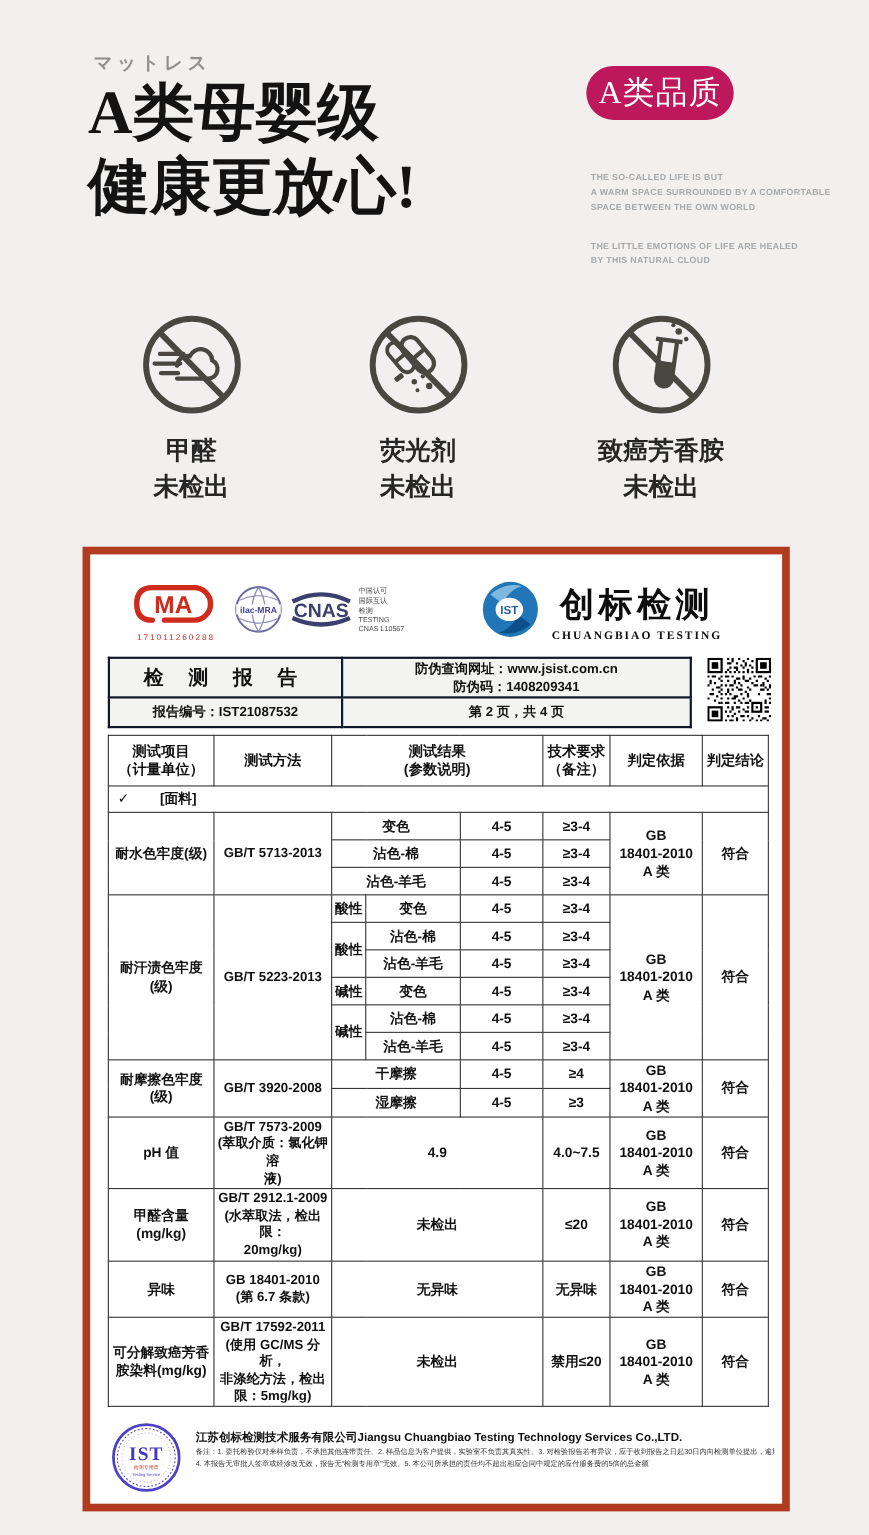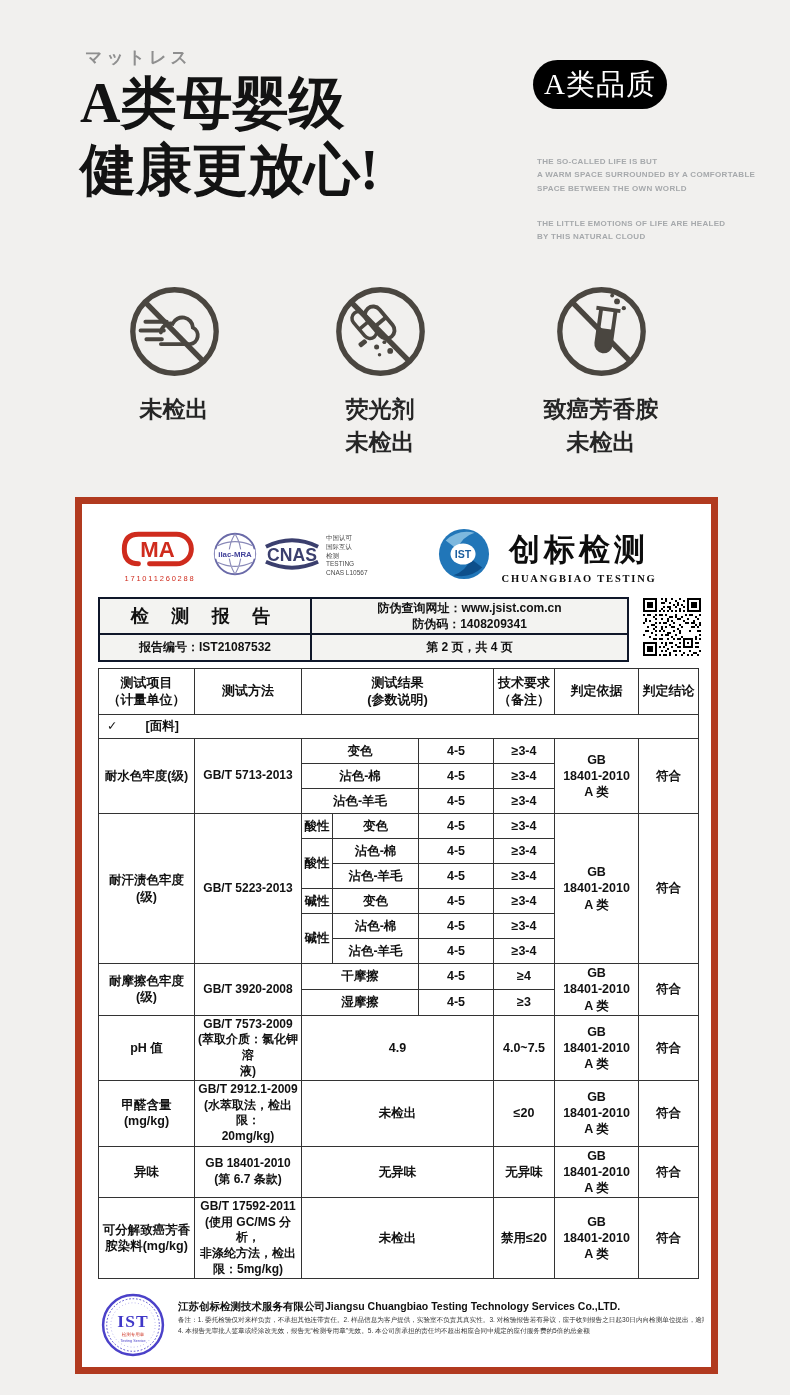--- a/index.html
+++ b/index.html
@@ -4,21 +4,21 @@
 <style>
   html,body{margin:0;padding:0;background:#f1f0ee;}
   .page{position:relative;width:790px;height:1395px;overflow:hidden;background:#f1f0ee;
         font-family:"Liberation Sans","DejaVu Sans",sans-serif;color:#111;}
   
   .kicker{position:absolute;left:85px;top:46px;font-size:17px;color:#8f8f8f;
           letter-spacing:4px;font-weight:600;}
   .hero-title{position:absolute;left:80px;top:70px;
           font-family:"Liberation Serif","DejaVu Serif",serif;font-weight:900;
           font-size:56px;line-height:1.2;color:#131313;}
-  .badge{position:absolute;left:533px;top:60px;width:134px;height:49px;background:#000000;
+  .badge{position:absolute;left:533px;top:60px;width:134px;height:49px;background:#be185d;
          border-radius:26px;display:flex;align-items:center;justify-content:center;
          color:#fff;font-family:"Liberation Serif","DejaVu Serif",serif;font-size:29px;letter-spacing:1px;}
   .taglines{position:absolute;left:537px;top:142px;font-size:8px;color:#a6a9ac;font-weight:700;
             letter-spacing:.3px;line-height:1.65;white-space:pre-line;}
   .tagline2{margin-top:9px;}
   
   .features{position:absolute;top:283px;left:0;width:790px;display:flex;justify-content:center;gap:30px;}
   .feature{width:176px;text-align:center;}
   .feature.wide{width:206px;}
   .feature svg{width:97px;height:97px;display:block;margin:0 auto;}
@@ -83,20 +83,21 @@
     <div class="feature">
       <svg viewBox="0 0 100 100">
         <circle cx="50" cy="50" r="43" fill="none" stroke="#4a4640" stroke-width="5.5"></circle>
         <g stroke="#4a4640" stroke-width="4" fill="none" stroke-linecap="round">
           <path d="M36 63 h30 a9 9 0 0 0 3 -17 a11 11 0 0 0 -21 -4 a10 10 0 0 0 -12 9"></path>
           <path d="M20 40 h22 M15 49 h24 M21 58 h16"></path>
         </g>
         <line x1="20" y1="20" x2="80" y2="81" stroke="#4a4640" stroke-width="5.5"></line>
       </svg>
       <div class="f-label">
+        <div>甲醛</div>
         <div>未检出</div>
       </div>
     </div>
     <div class="feature">
       <svg viewBox="0 0 100 100">
         <circle cx="50" cy="50" r="43" fill="none" stroke="#4a4640" stroke-width="5.5"></circle>
         <g transform="rotate(-40 50 44)" stroke="#4a4640" stroke-width="4" fill="none">
           <rect x="43" y="22" width="17" height="38" rx="8.5"></rect>
           <line x1="43" y1="41" x2="60" y2="41"></line>
         </g>

